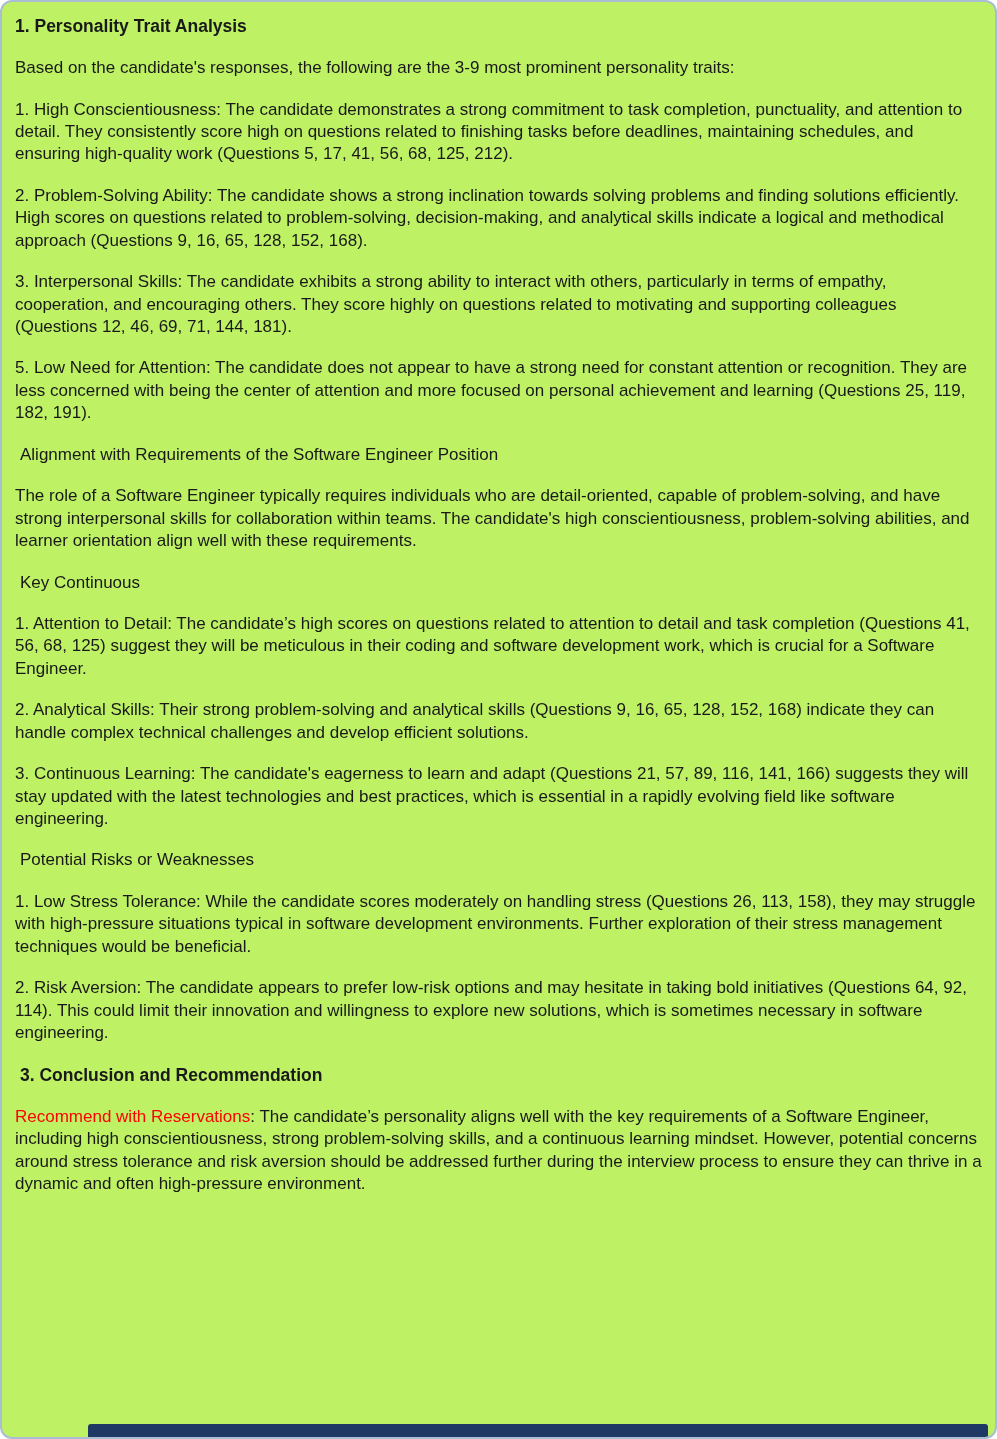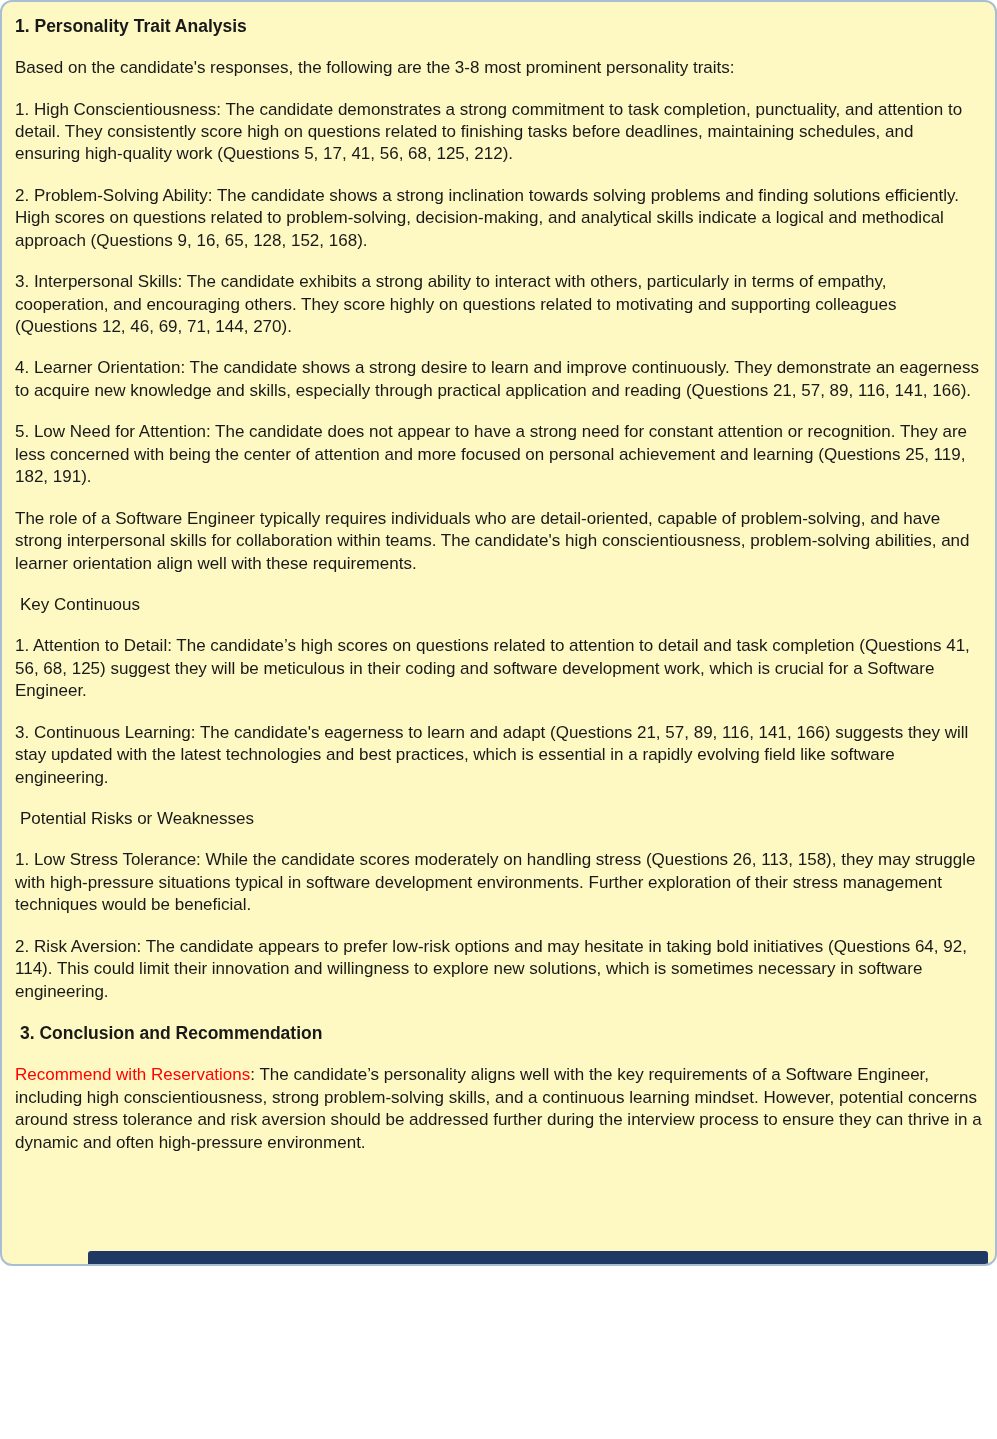--- a/index.html
+++ b/index.html
@@ -5,31 +5,31 @@
   :root {
     --accent-red: #ff0000;
     --bar-navy: #1f3864;
     --border-blue: #a9bdd3;
     --text: #191919;
   }
   * { box-sizing: border-box; }
   html, body { margin: 0; padding: 0; background: #ffffff; }
   .page {
     width: 997px;
-    height: 1266px;
+    height: 1439px;
     border: 2px solid var(--border-blue);
     border-radius: 12px;
     padding: 13px 13px 0 13px;
     font-family: "Liberation Sans", sans-serif;
     font-size: 17px;
     line-height: 1.32;
     color: var(--text);
     position: relative;
     overflow: hidden;
-    background: #fef9c3;
+    background: #bef264;
   }
   .heading {
     font-weight: bold;
     font-size: 17.5px;
     margin: 0 0 19px 0;
   }
   p { margin: 0 0 19px 0; }
   .sp { padding-left: 5px; }
   .red { color: var(--accent-red); margin-top: 48px; }
   .table-header-bar {
@@ -42,35 +42,36 @@
     border-radius: 3px 3px 0 0;
   }
 </style>
 </head>
 <body>
 
 <div class="page">
 
   <div class="heading">1. Personality Trait Analysis</div>
 
-  <p>Based on the candidate's responses, the following are the 3-8 most prominent personality traits:</p>
+  <p>Based on the candidate's responses, the following are the 3-9 most prominent personality traits:</p>
 
   <p>1. High Conscientiousness: The candidate demonstrates a strong commitment to task completion, punctuality, and attention to detail. They consistently score high on questions related to finishing tasks before deadlines, maintaining schedules, and ensuring high-quality work (Questions 5, 17, 41, 56, 68, 125, 212).</p>
   <p>2. Problem-Solving Ability: The candidate shows a strong inclination towards solving problems and finding solutions efficiently. High scores on questions related to problem-solving, decision-making, and analytical skills indicate a logical and methodical approach (Questions 9, 16, 65, 128, 152, 168).</p>
-  <p>3. Interpersonal Skills: The candidate exhibits a strong ability to interact with others, particularly in terms of empathy, cooperation, and encouraging others. They score highly on questions related to motivating and supporting colleagues (Questions 12, 46, 69, 71, 144, 270).</p>
-  <p>4. Learner Orientation: The candidate shows a strong desire to learn and improve continuously. They demonstrate an eagerness to acquire new knowledge and skills, especially through practical application and reading (Questions 21, 57, 89, 116, 141, 166).</p>
+  <p>3. Interpersonal Skills: The candidate exhibits a strong ability to interact with others, particularly in terms of empathy, cooperation, and encouraging others. They score highly on questions related to motivating and supporting colleagues (Questions 12, 46, 69, 71, 144, 181).</p>
   <p>5. Low Need for Attention: The candidate does not appear to have a strong need for constant attention or recognition. They are less concerned with being the center of attention and more focused on personal achievement and learning (Questions 25, 119, 182, 191).</p>
 
 
+  <p class="sp">Alignment with Requirements of the Software Engineer Position</p>
 
   <p>The role of a Software Engineer typically requires individuals who are detail-oriented, capable of problem-solving, and have strong interpersonal skills for collaboration within teams. The candidate's high conscientiousness, problem-solving abilities, and learner orientation align well with these requirements.</p>
 
   <p class="sp">Key Continuous</p>
 
   <p>1. Attention to Detail: The candidate’s high scores on questions related to attention to detail and task completion (Questions 41, 56, 68, 125) suggest they will be meticulous in their coding and software development work, which is crucial for a Software Engineer.</p>
+  <p>2. Analytical Skills: Their strong problem-solving and analytical skills (Questions 9, 16, 65, 128, 152, 168) indicate they can handle complex technical challenges and develop efficient solutions.</p>
   <p>3. Continuous Learning: The candidate's eagerness to learn and adapt (Questions 21, 57, 89, 116, 141, 166) suggests they will stay updated with the latest technologies and best practices, which is essential in a rapidly evolving field like software engineering.</p>
 
   <p class="sp">Potential Risks or Weaknesses</p>
 
   <p>1. Low Stress Tolerance: While the candidate scores moderately on handling stress (Questions 26, 113, 158), they may struggle with high-pressure situations typical in software development environments. Further exploration of their stress management techniques would be beneficial.</p>
   <p>2. Risk Aversion: The candidate appears to prefer low-risk options and may hesitate in taking bold initiatives (Questions 64, 92, 114). This could limit their innovation and willingness to explore new solutions, which is sometimes necessary in software engineering.</p>
 
   <div class="heading sp">3. Conclusion and Recommendation</div>
 
   <p><span class="red">Recommend with Reservations</span><span>: The candidate’s personality aligns well with the key requirements of a Software Engineer, including high conscientiousness, strong problem-solving skills, and a continuous learning mindset. However, potential concerns around stress tolerance and risk aversion should be addressed further during the interview process to ensure they can thrive in a dynamic and often high-pressure environment.</span></p>

